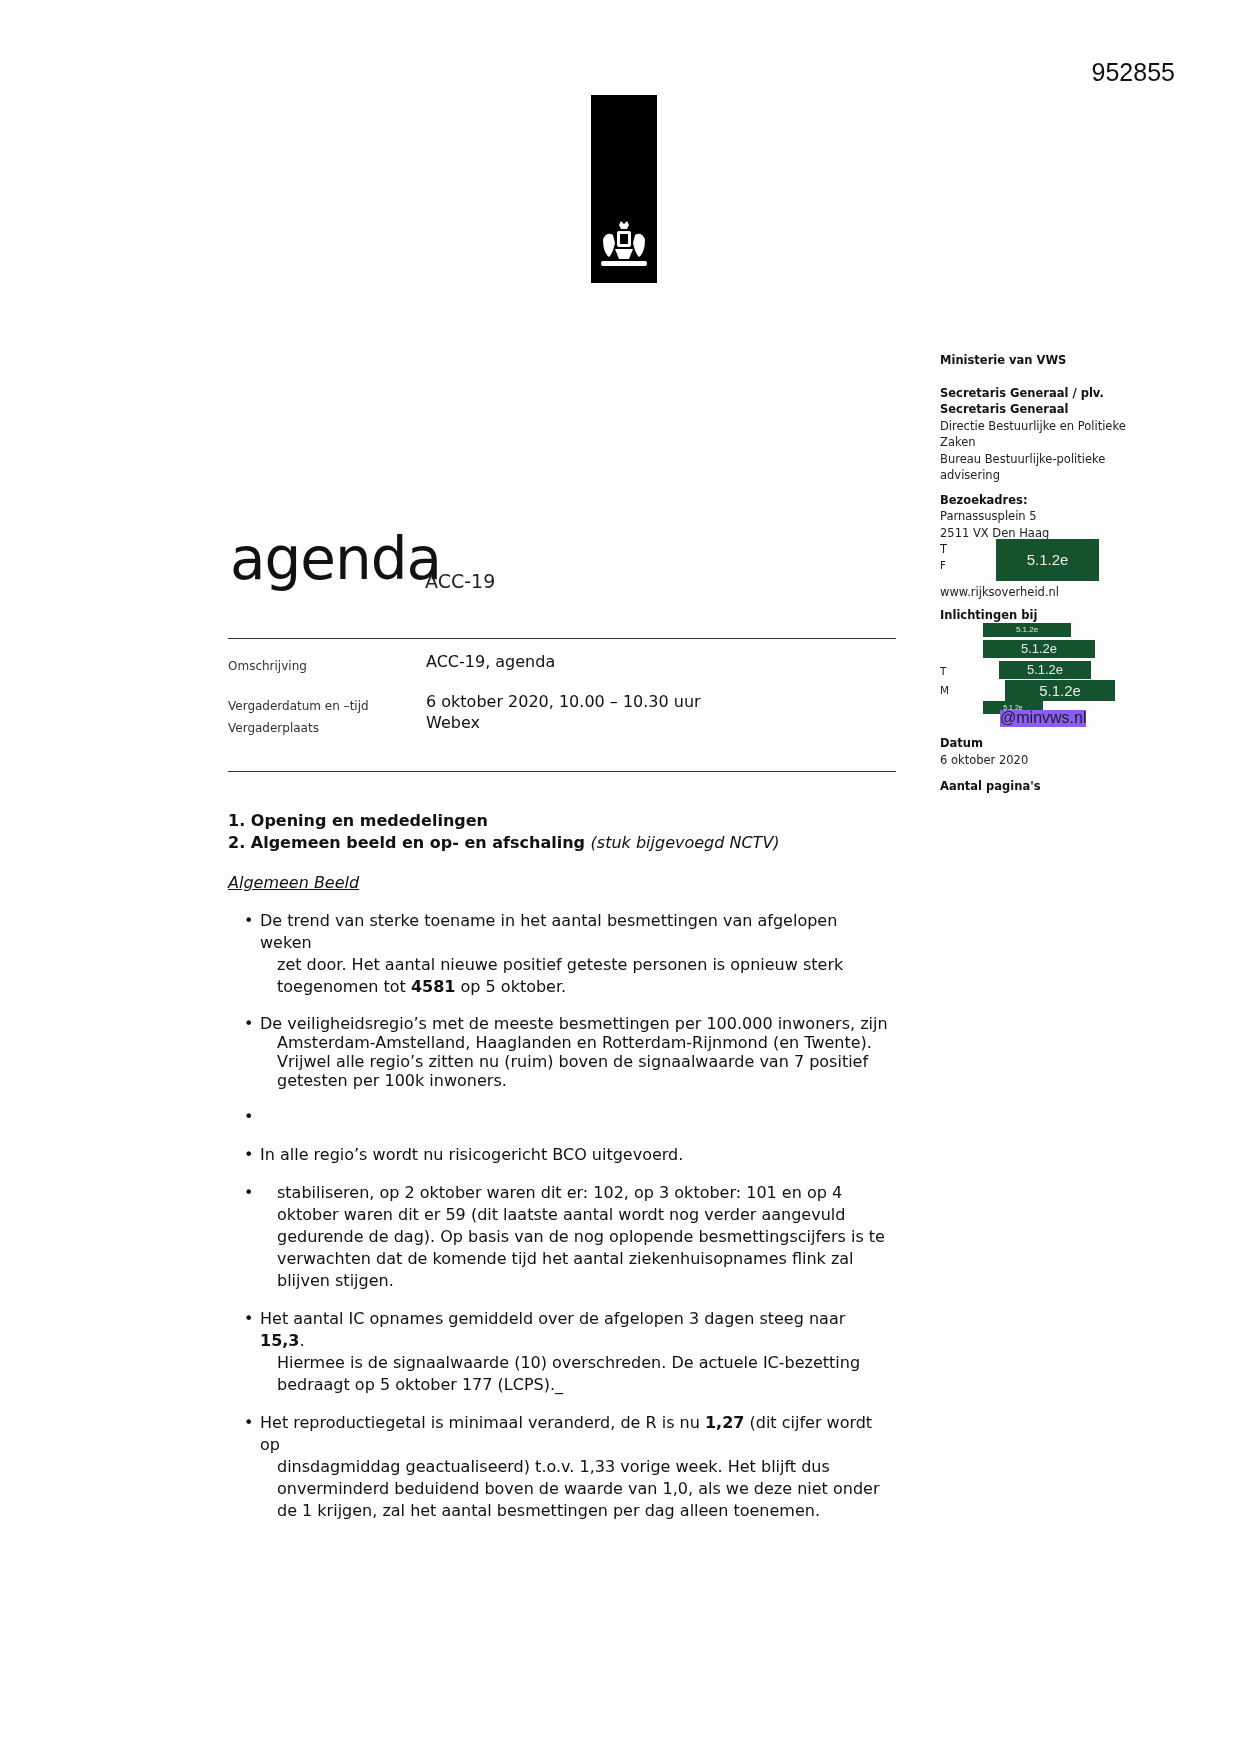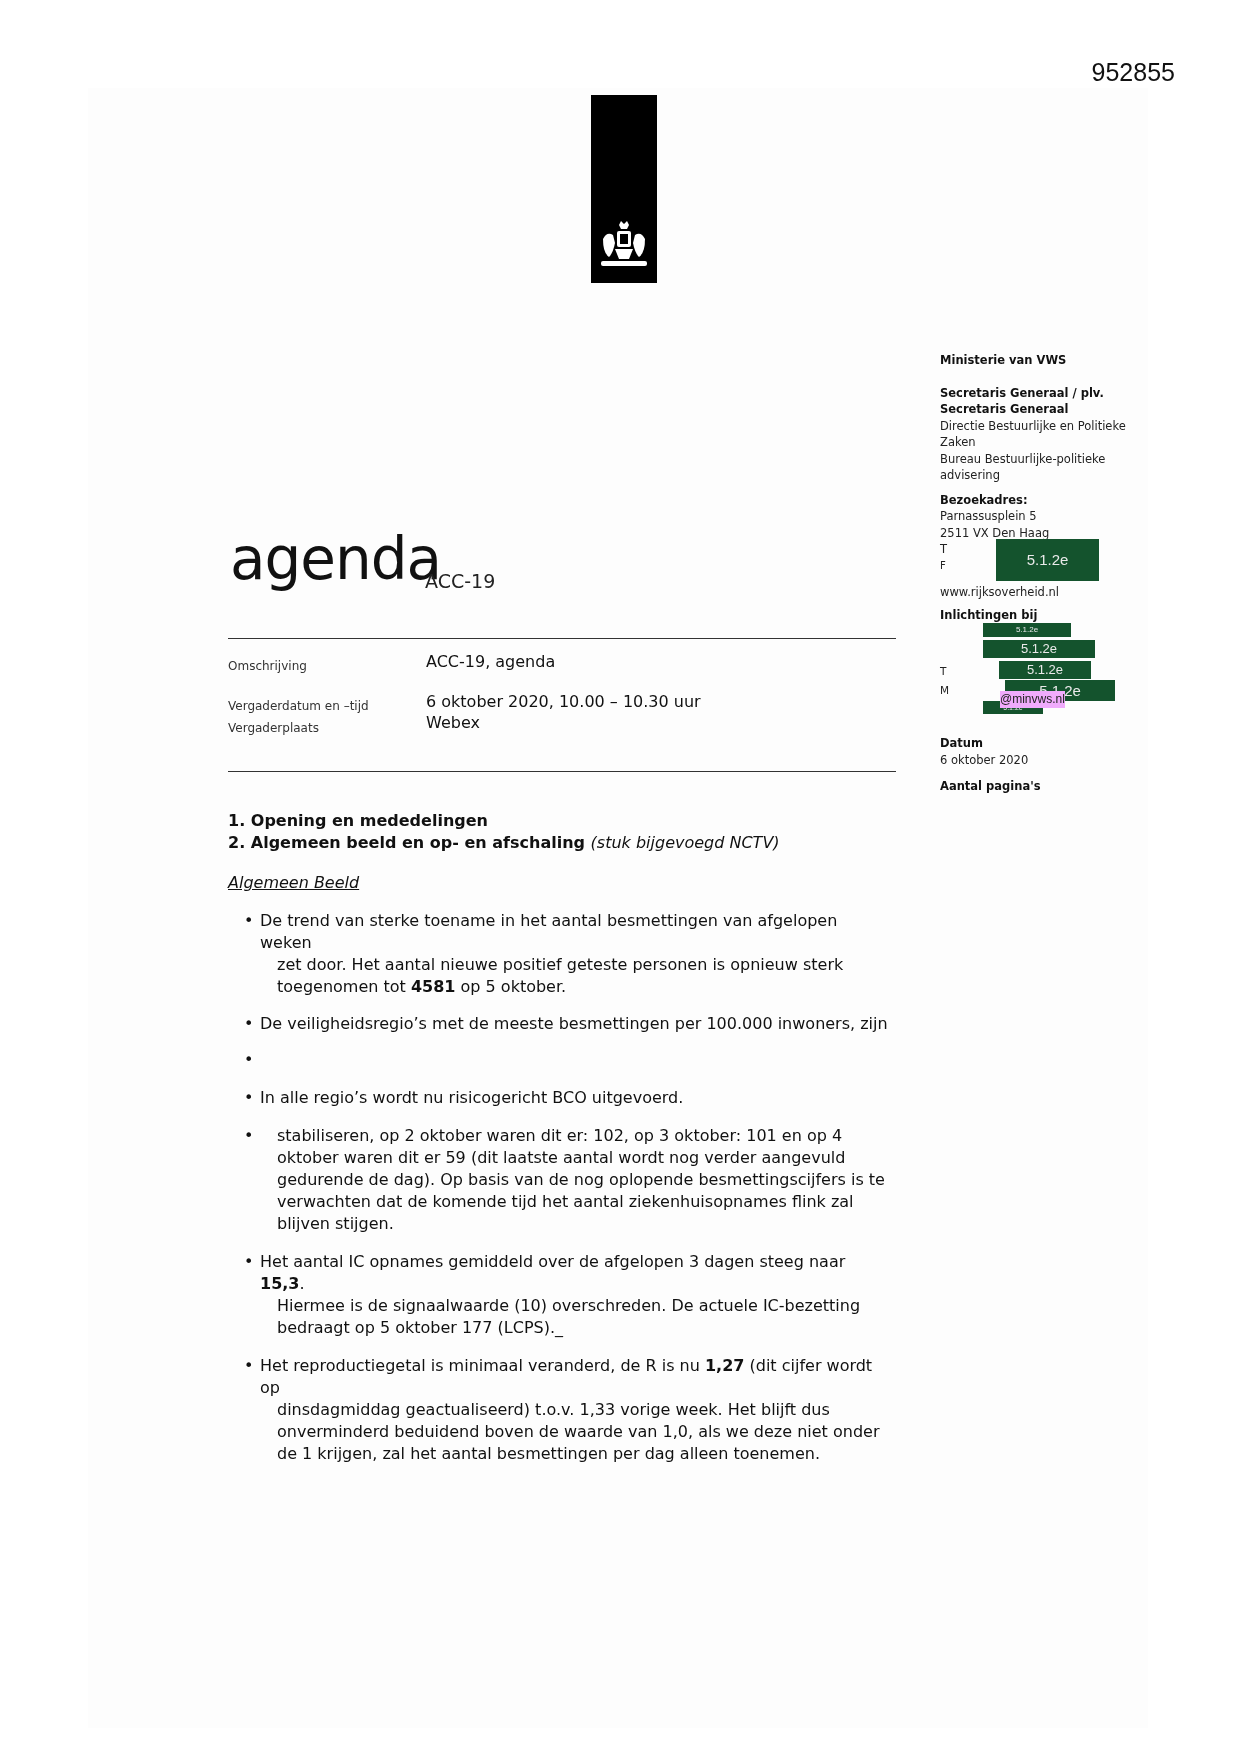--- a/index.html
+++ b/index.html
@@ -103,21 +103,21 @@
   <div style="height:6px"></div>
   <div class="b">Inlichtingen bij</div>
   <div style="position:relative; height:102px;">
     <span class="redact" style="position:absolute; left:0; top:0; width:88px; height:14px; line-height:14px; font-size:8px;">5.1.2e</span>
     <span class="redact" style="position:absolute; left:0; top:17px; width:112px; height:18px; line-height:18px; font-size:13px;">5.1.2e</span>
     <span style="position:absolute; left:0; top:40px; font-size:10.5px;">T</span>
     <span class="redact" style="position:absolute; left:16px; top:38px; width:92px; height:18px; line-height:18px; font-size:13px;">5.1.2e</span>
     <span style="position:absolute; left:0; top:59px; font-size:10.5px;">M</span>
     <span class="redact" style="position:absolute; left:22px; top:57px; width:110px; height:21px; line-height:21px; font-size:15px;">5.1.2e</span>
     <span class="redact" style="position:absolute; left:0; top:78px; width:60px; height:13px; line-height:13px; font-size:7px;">5.1.2e</span>
-    <span style="position:absolute; left:60px; top:68px; font-family:'Liberation Sans',sans-serif; font-size:12px; background:#f0abfc;">@minvws.nl</span>
+    <span style="position:absolute; left:60px; top:87px; font-family:'Liberation Sans',sans-serif; font-size:16px; background:#8b5cf6;">@minvws.nl</span>
   </div>
   <div style="height:10px"></div>
   <div class="b">Datum</div>
   <div>6 oktober 2020</div>
   <div style="height:10px"></div>
   <div class="b">Aantal pagina's</div>
 </div>
 
 <div class="title-word">agenda</div>
 <div class="title-code">ACC-19</div>
@@ -141,20 +141,21 @@
   </div>
   <div class="section-title">Algemeen Beeld</div>
 
   <p class="bullet mb">
     <span>De trend van sterke toename in het aantal besmettingen van afgelopen weken</span>
     <span class="cont"><span>zet door. Het aantal nieuwe positief geteste personen is opnieuw sterk toegenomen tot </span><b>4581</b><span> op 5 oktober.</span></span>
   </p>
 
   <p class="bullet" style="line-height:19px;">
     <span>De veiligheidsregio’s met de meeste besmettingen per 100.000 inwoners, zijn</span>
+    <span class="cont">Amsterdam-Amstelland, Haaglanden en Rotterdam-Rijnmond (en Twente). Vrijwel alle regio’s zitten nu (ruim) boven de signaalwaarde van 7 positief getesten per 100k inwoners.</span>
   </p>
 
   <p class="bullet" style="height:22px;">
     <span></span>
   </p>
 
   <p class="bullet mb">
     <span>In alle regio’s wordt nu risicogericht BCO uitgevoerd.</span>
   </p>
 

